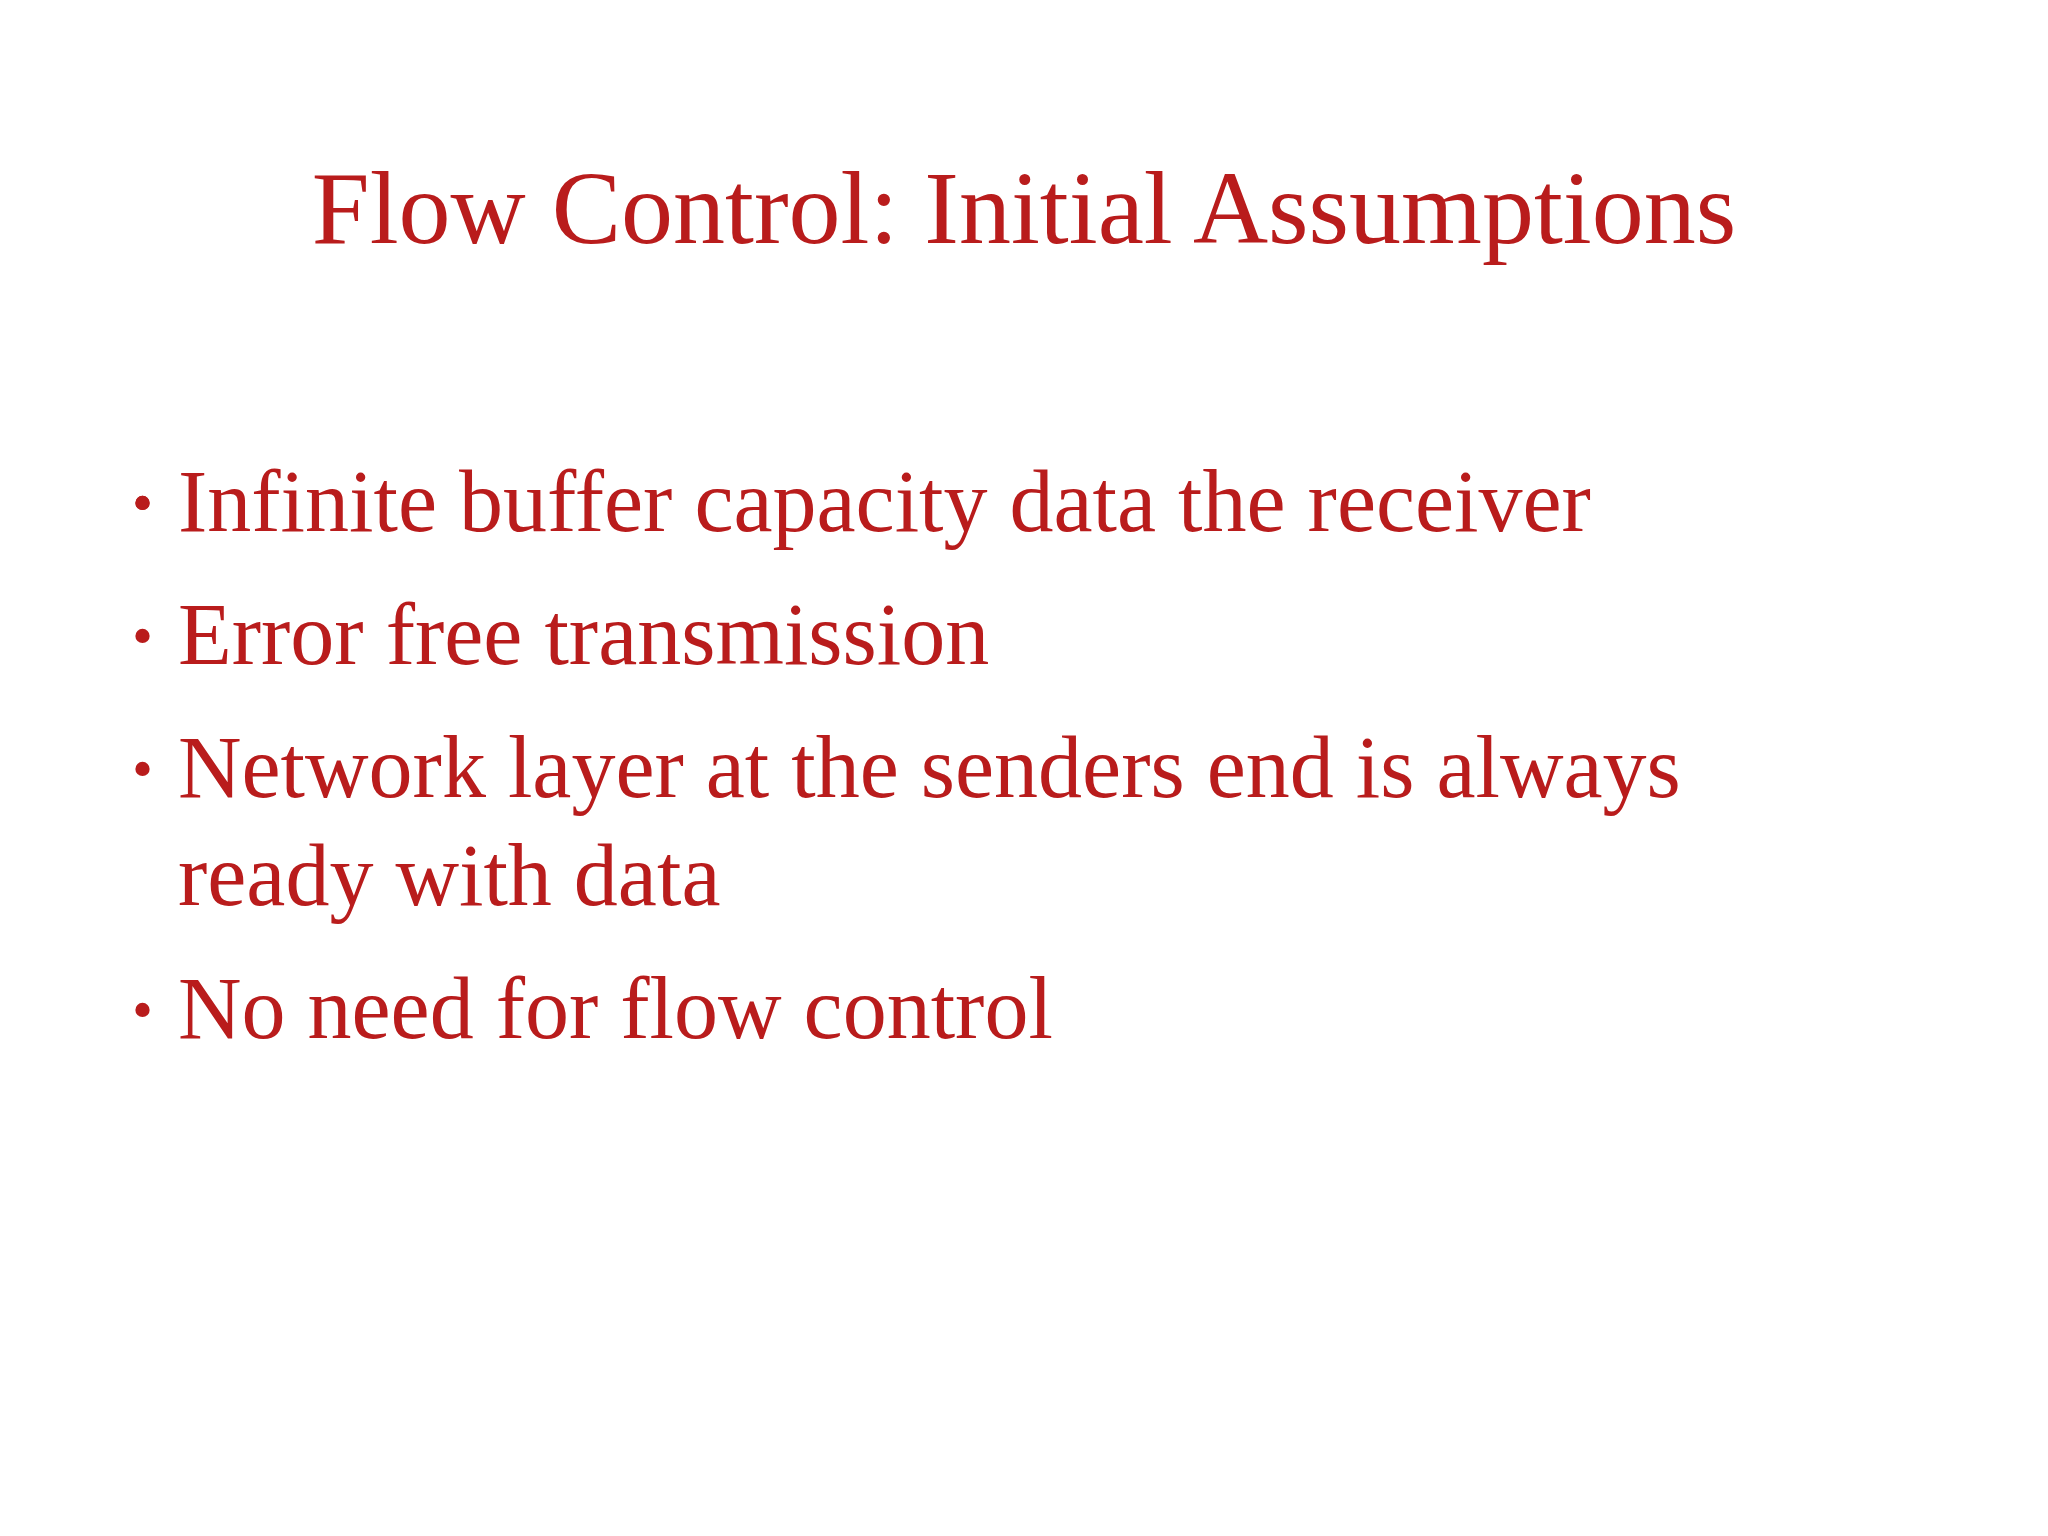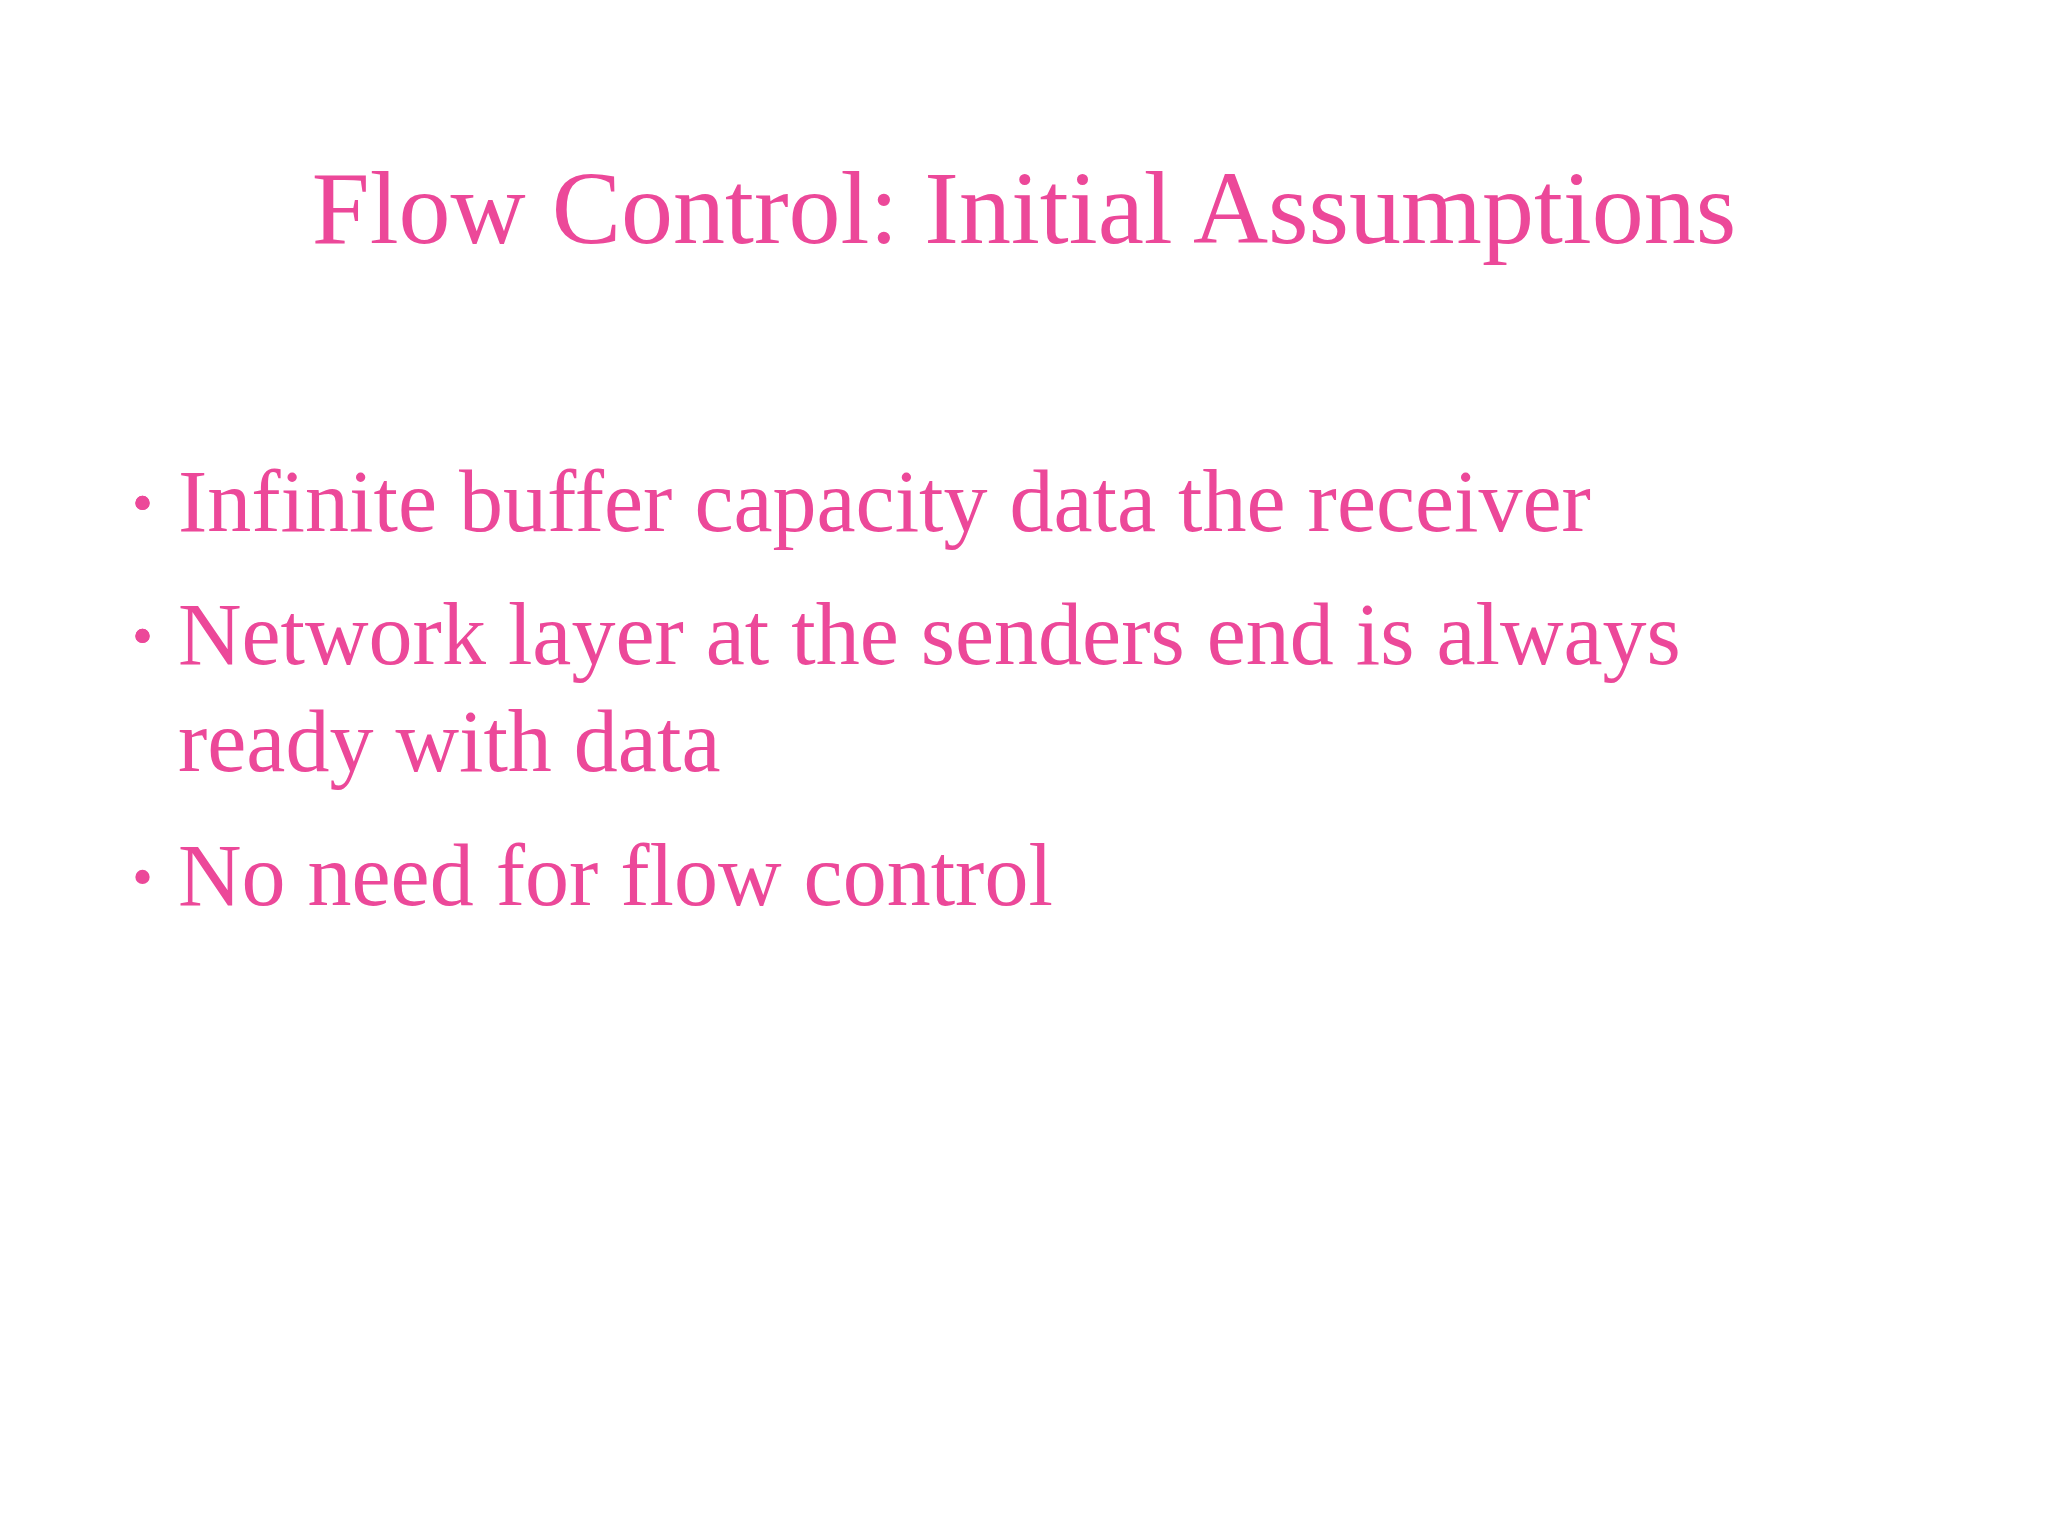--- a/index.html
+++ b/index.html
@@ -5,21 +5,21 @@
   html, body {
     margin: 0;
     padding: 0;
     background: #ffffff;
   }
   .slide {
     position: relative;
     width: 2048px;
     height: 1536px;
     background: #ffffff;
-    color: #ec4899;
+    color: #b91c1c;
     font-family: "Liberation Serif", "DejaVu Serif", serif;
     overflow: hidden;
     box-sizing: border-box;
   }
   .slide-title {
     padding-top: 148px;
     margin: 0 auto;
     width: 1800px;
     text-align: center;
     font-size: 104px;
@@ -63,20 +63,21 @@
       <span class="bullet-marker">•</span>
     </li>
 
     <li class="bullet-item">
       <span class="bullet-marker">•</span>
       <span>Infinite buffer capacity data the receiver</span>
     </li>
 
     <li class="bullet-item">
       <span class="bullet-marker">•</span>
+      <span>Error free transmission</span>
     </li>
 
     <li class="bullet-item">
       <span class="bullet-marker">•</span>
       <span>Network layer at the senders end is always ready with data</span>
     </li>
 
     <li class="bullet-item">
       <span class="bullet-marker">•</span>
       <span>No need for flow control</span>

